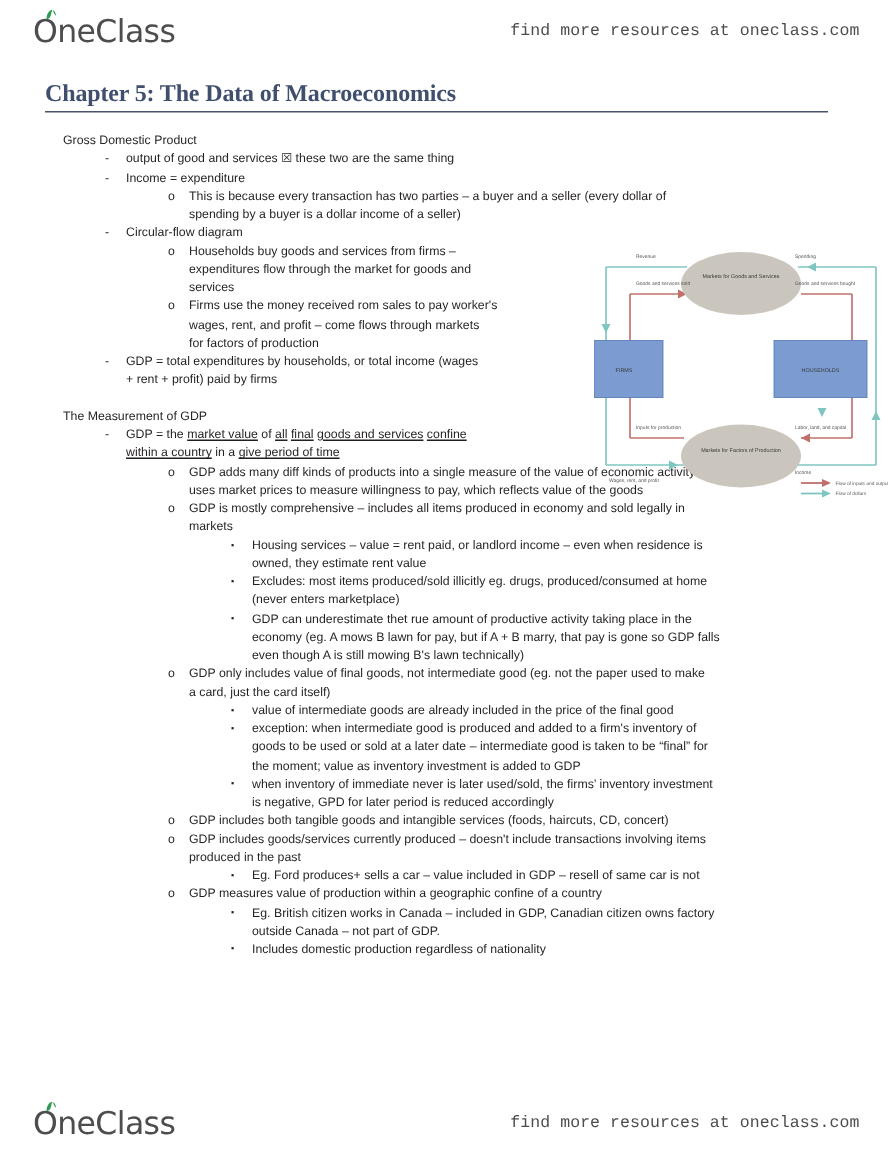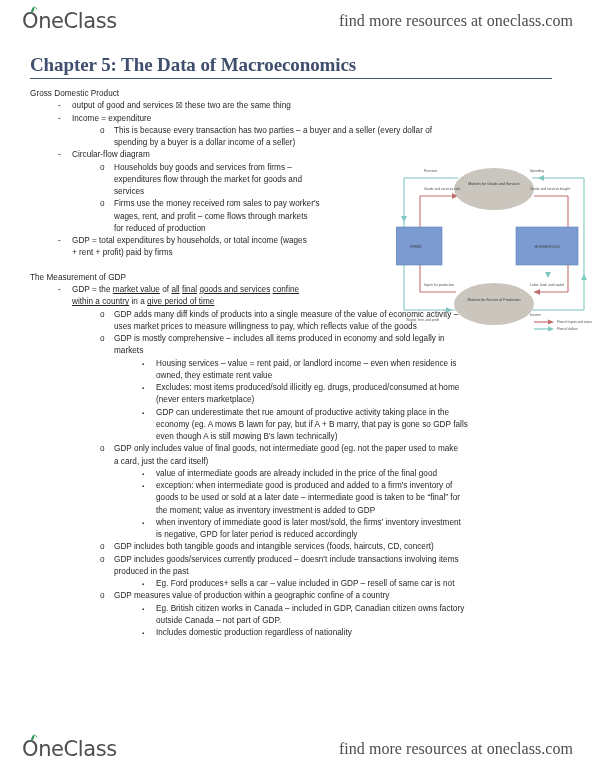--- a/index.html
+++ b/index.html
@@ -44,48 +44,48 @@
     font-weight: 400;
   }
   .logo-leaf {
     position: absolute;
     left: 8px;
     top: -3px;
     width: 9px;
     height: 8px;
   }
   .promo-text {
-    font-family: Liberation Serif, serif;
-    font-size: 16px;
+    font-family: Liberation Mono, monospace;
+    font-size: 11px;
     color: #4d4d4f;
     letter-spacing: 0.05px;
   }
 
   
   .doc-title-wrap {
     position: absolute;
     left: 30px;
     top: 54px;
     width: 522px;
     border-bottom: 1.4px solid #46536b;
     padding-bottom: 2px;
   }
   .doc-title {
     font-family: "Liberation Serif", serif;
-    font-size: 19px;
+    font-size: 16px;
     font-weight: bold;
     color: #3f4f6d;
     letter-spacing: -0.1px;
     white-space: nowrap;
   }
 
   
   .notes {
     position: absolute;
-    left: 30px;
+    left: 42px;
     top: 88px;
     width: 535px;
     font-size: 8.2px;
     line-height: 12.25px;
     color: #231f20;
     letter-spacing: 0.02px;
   }
   .hline { 
     margin: 0 0 0 0;
     padding: 0;
@@ -181,21 +181,21 @@
   </div>
 
   <div class="lvl2 narrow">
     <span class="bullet">o</span>
     <span>Firms use the money received rom sales to pay worker's</span>
   </div>
   <div class="lvl2 narrow">
     <span>wages, rent, and profit – come flows through markets</span>
   </div>
   <div class="lvl2 narrow">
-    <span>for reduced of production</span>
+    <span>for factors of production</span>
   </div>
 
   <div class="lvl1 narrow">
     <span class="bullet">-</span>
     <span>GDP = total expenditures by households, or total income (wages</span>
   </div>
   <div class="lvl1 narrow">
     <span>+ rent + profit) paid by firms</span>
   </div>
 
@@ -273,21 +273,21 @@
   </div>
   <div class="lvl3">
     <span>goods to be used or sold at a later date – intermediate good is taken to be “final” for</span>
   </div>
   <div class="lvl3">
     <span>the moment; value as inventory investment is added to GDP</span>
   </div>
 
   <div class="lvl3">
     <span class="bullet">▪</span>
-    <span>when inventory of immediate good is later most/sold, the firms’ inventory investment</span>
+    <span>when inventory of immediate never is later used/sold, the firms’ inventory investment</span>
   </div>
   <div class="lvl3">
     <span>is negative, GPD for later period is reduced accordingly</span>
   </div>
 
   <div class="lvl2">
     <span class="bullet">o</span>
     <span>GDP includes both tangible goods and intangible services (foods, haircuts, CD, concert)</span>
   </div>
 

